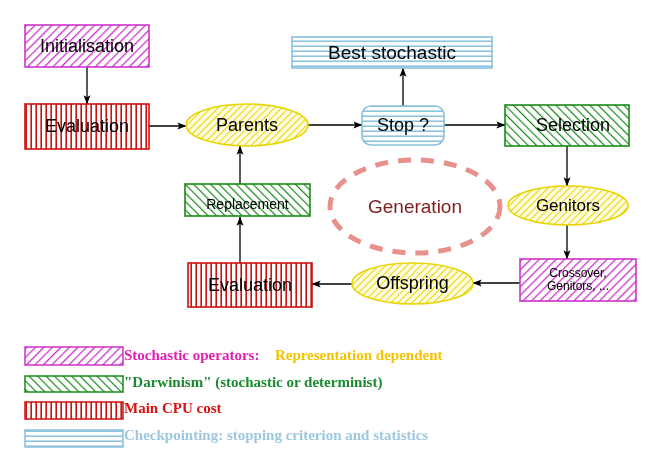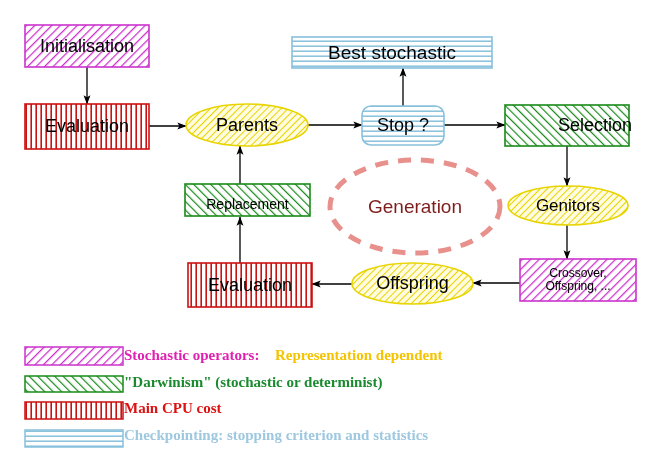--- a/index.html
+++ b/index.html
@@ -79,24 +79,24 @@
       <rect x="25" y="430" width="98" height="17" fill="url(#p-blue)" stroke="#88c0dd" stroke-width="1.5"></rect>
     </g>
 </svg>
 
 <div id="labels-layer">
     <div class="node-label" style="left: 25px; top: 25px; width: 124px; height: 42px; font-size: 18px;">Initialisation</div>
     <div class="node-label" style="left: 25px; top: 104px; width: 124px; height: 45px; font-size: 18px;">Evaluation</div>
     <div class="node-label" style="left: 186px; top: 104px; width: 122px; height: 42px; font-size: 18px;">Parents</div>
     <div class="node-label" style="left: 292px; top: 37px; width: 200px; height: 31px; font-size: 19px;">Best stochastic</div>
     <div class="node-label" style="left: 362px; top: 106px; width: 82px; height: 39px; font-size: 18px;">Stop ?</div>
-    <div class="node-label" style="left: 527px; top: 105px; width: 136px; height: 41px; font-size: 18px;">Selection</div>
+    <div class="node-label" style="left: 505px; top: 105px; width: 136px; height: 41px; font-size: 18px;">Selection</div>
     <div class="node-label" style="left: 508px; top: 186px; width: 120px; height: 39px; font-size: 17px;">Genitors</div>
     <div class="node-label" style="left: 520px; top: 259px; width: 116px; height: 42px; font-size: 12px;">Crossover,
-Offspring, ...</div>
+Genitors, ...</div>
     <div class="node-label" style="left: 352px; top: 263px; width: 121px; height: 41px; font-size: 18px;">Offspring</div>
     <div class="node-label" style="left: 188px; top: 263px; width: 124px; height: 44px; font-size: 18px;">Evaluation</div>
     <div class="node-label" style="left: 185px; top: 188px; width: 125px; height: 32px; font-size: 14px;">Replacement</div>
     <div class="node-label" style="left: 330px; top: 160px; width: 170px; height: 93px; font-size: 19px; color: #7f1d1d;">Generation</div>
   </div>
 <div id="legend-text-layer">
     <div class="legend-text" style="left: 124px; top: 347px; font-size: 15px;"><span style="color: rgb(224, 32, 176);">Stochastic operators:</span><span style="color: rgb(245, 196, 0); margin-left: 8px;">  Representation dependent</span></div>
     <div class="legend-text" style="left: 124px; top: 374px; font-size: 15px;"><span style="color: rgb(26, 138, 46);">"Darwinism" (stochastic or determinist)</span></div>
     <div class="legend-text" style="left: 124px; top: 400px; font-size: 15px;"><span style="color: rgb(221, 17, 17);">Main CPU cost</span></div>
     <div class="legend-text" style="left: 124px; top: 427px; font-size: 15px;"><span style="color: rgb(158, 200, 224); margin-top: 20px;">Checkpointing: stopping criterion and statistics</span></div>

